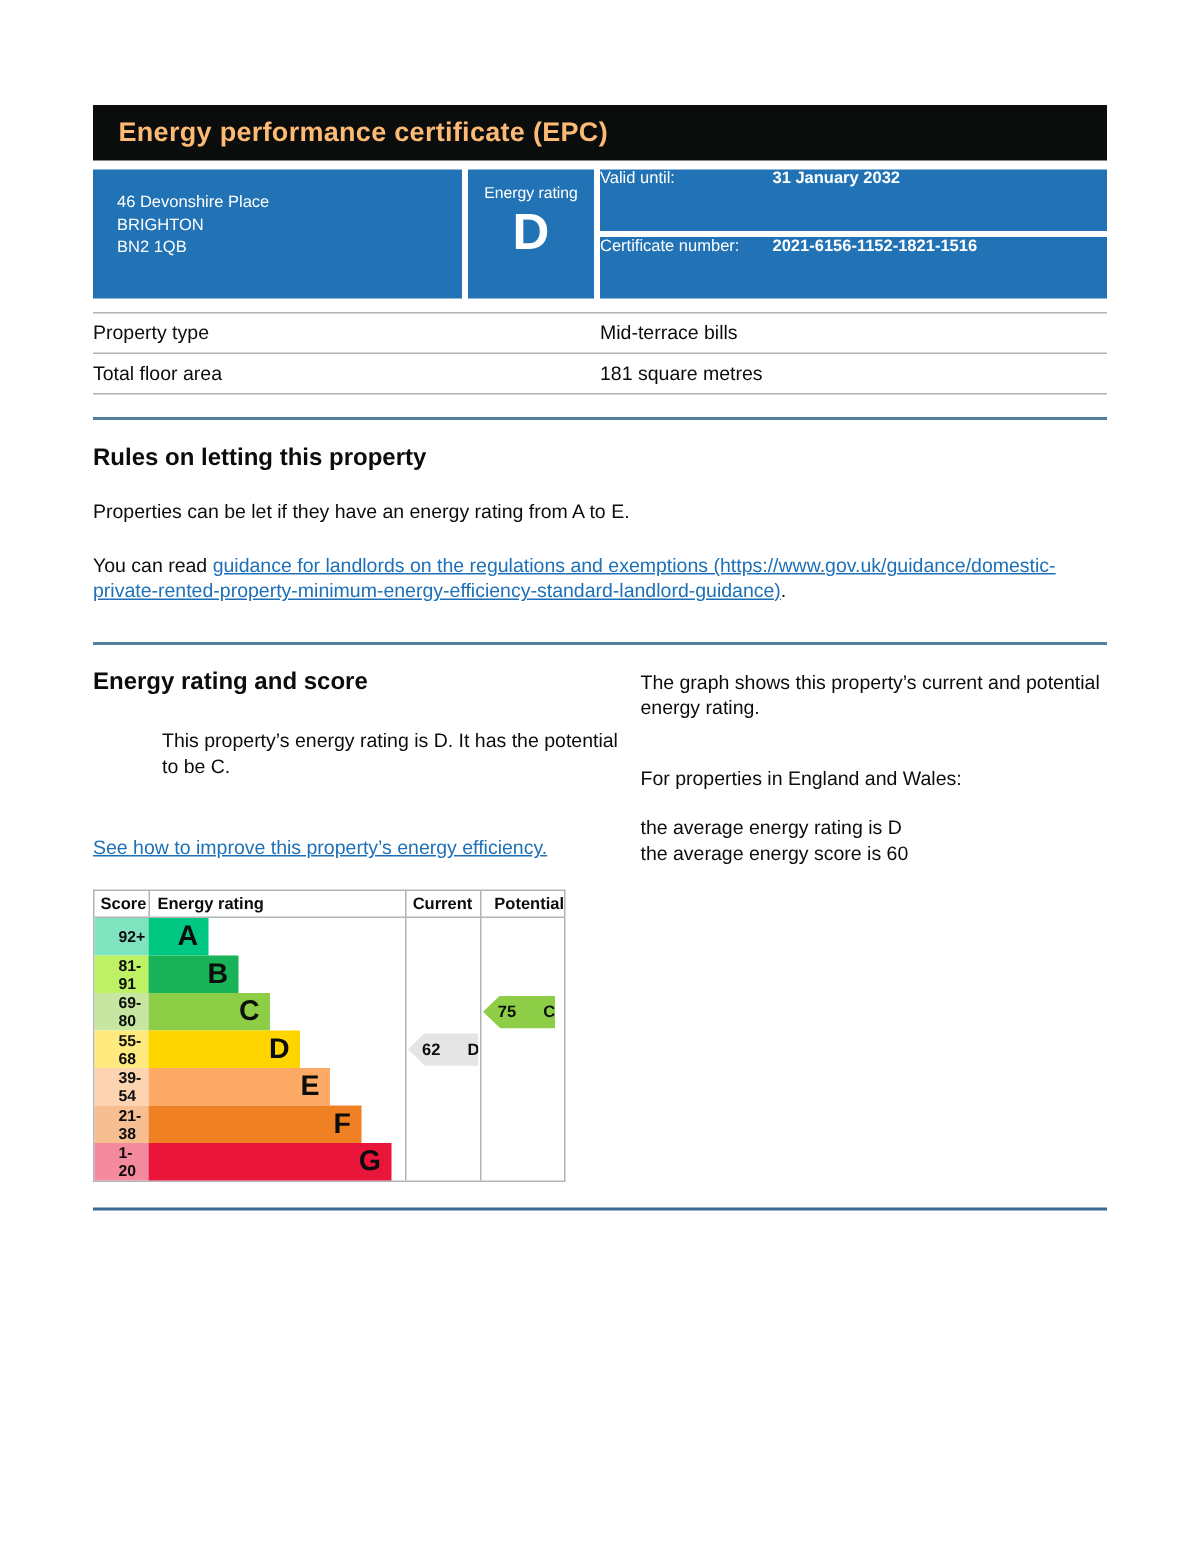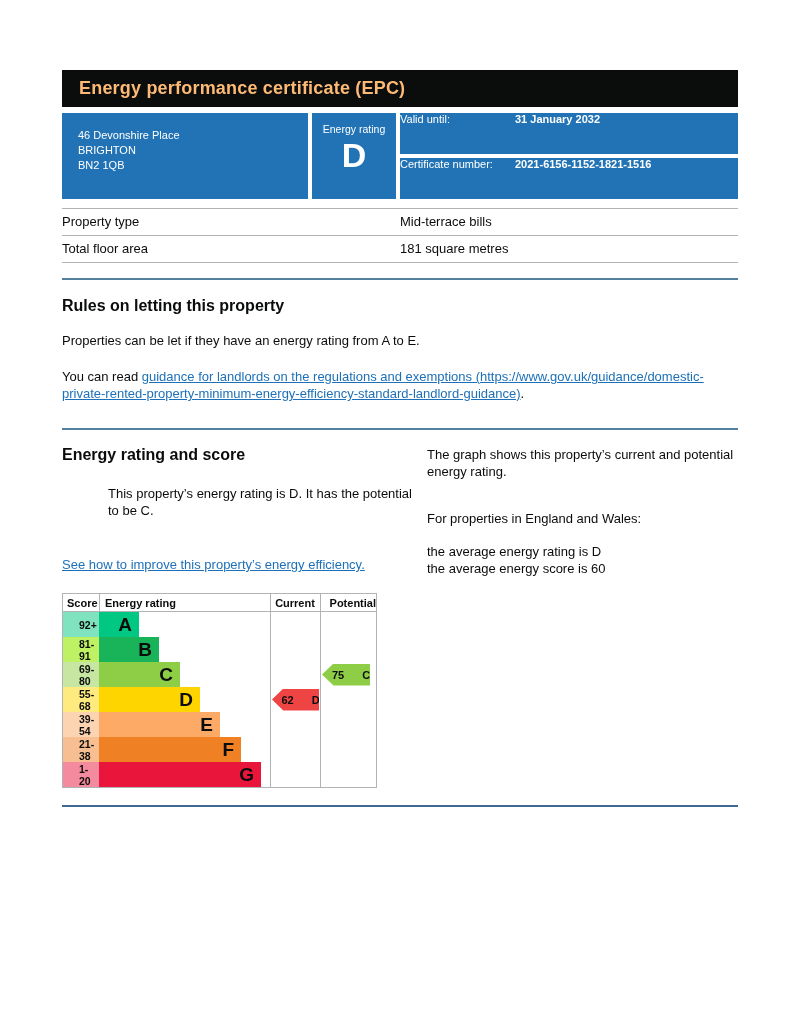--- a/index.html
+++ b/index.html
@@ -198,21 +198,21 @@
             <div class="epc-row">
               <div class="score-cell" style="background: rgb(244, 138, 157);">1-20</div>
               <div class="bar-area">
                 <div class="bar" style="background: rgb(233, 21, 59); width: 162px;">G</div>
               </div>
             </div>
           </div>
         <div class="hsep"></div>
         <div class="vsep" style="left:207px;"></div>
         <div class="vsep" style="left:257px;"></div>
-        <div class="arrow arrow-current" style="top: 94.5px; background: #ef4444;">
+        <div class="arrow arrow-current" style="top: 94.5px; background: #e5e5e5;">
           <span class="a-score">62</span>
             <span class="a-band">D</span>
         </div>
         <div class="arrow arrow-potential" style="top: 69.5px; background: rgb(141, 206, 70);">
           <span class="a-score">75</span>
             <span class="a-band">C</span>
         </div>
       </div>
     </div>
 

